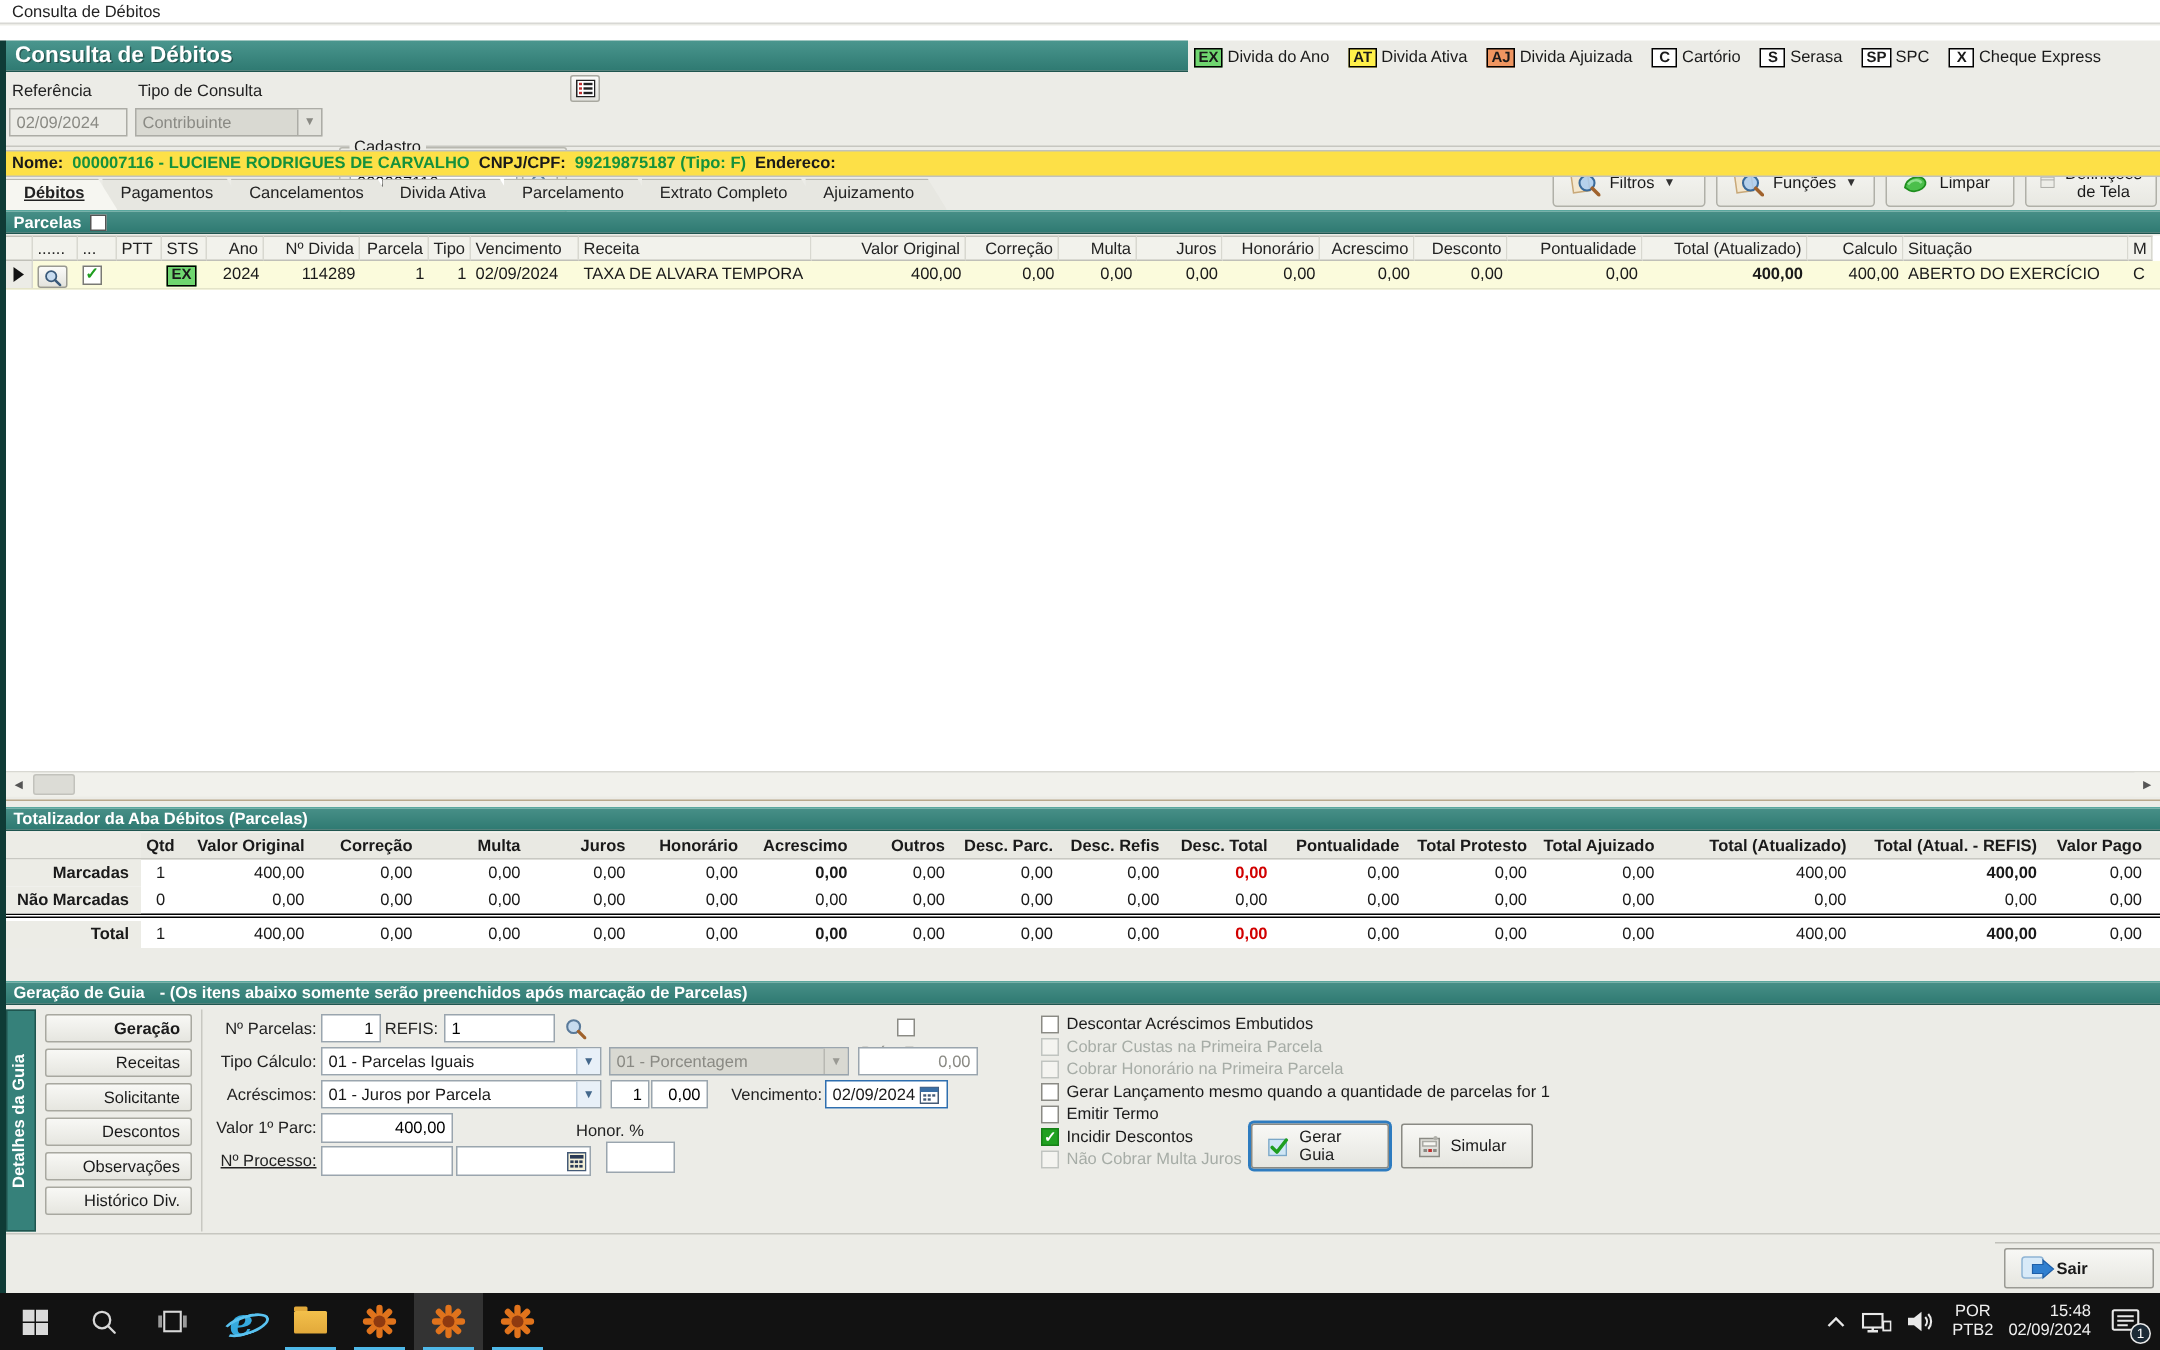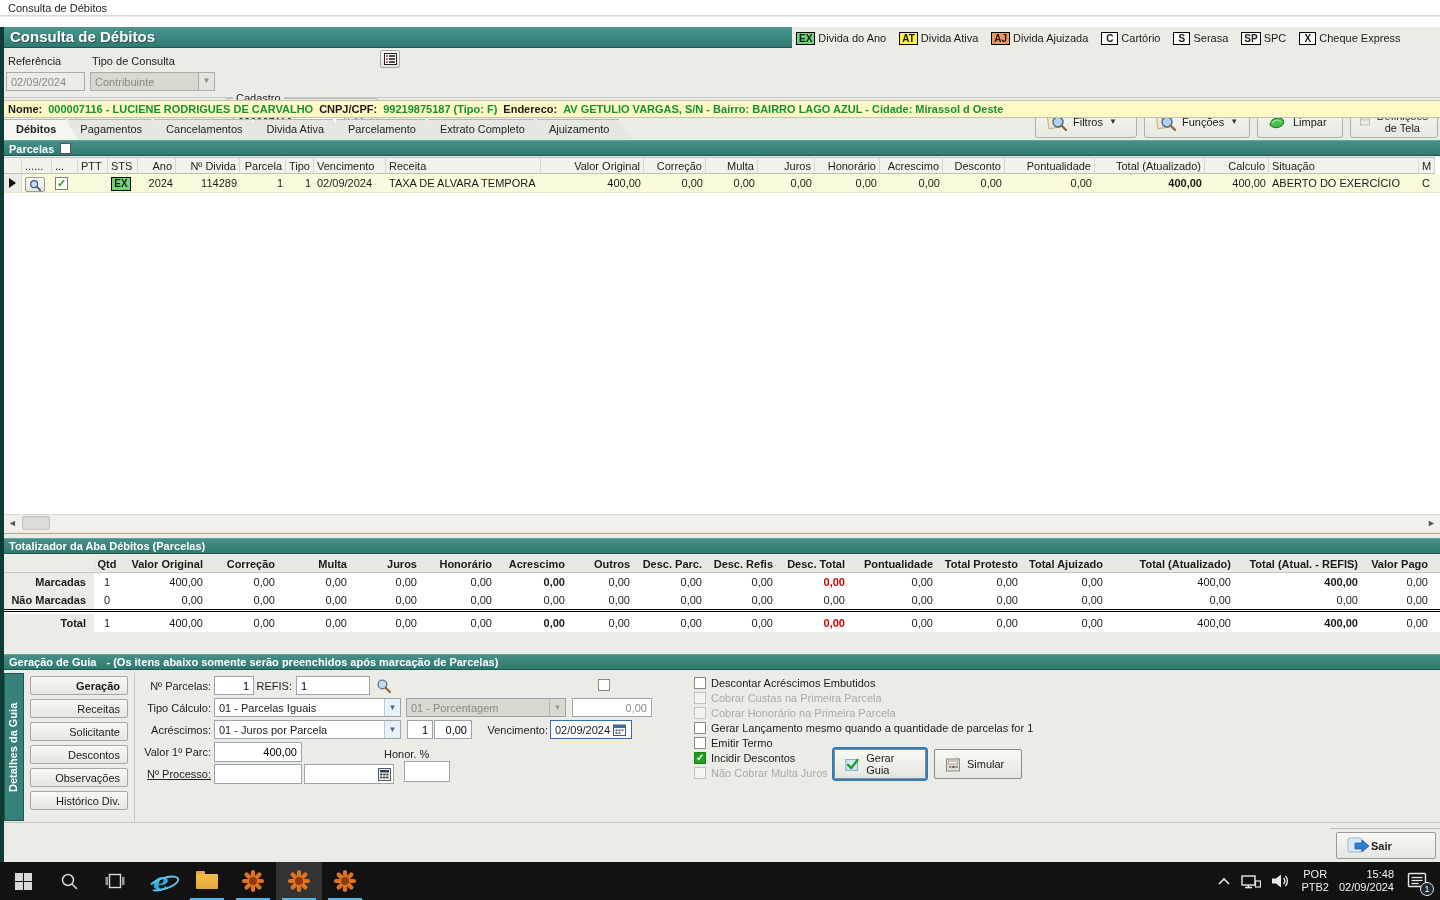--- a/index.html
+++ b/index.html
@@ -40,31 +40,31 @@
   .groupbox .gtitle { position:absolute; top:-7px; left:6px; background:#ECECE7; padding:0 3px; }
   .sqbtn { position:absolute; width:24px; height:21px; background:linear-gradient(#FBFBF9,#E3E3DD);
            border:1px solid #A8A8A0; border-radius:2px; display:flex; align-items:center; justify-content:center; }
   .toolbar { position:absolute; right:2px; top:57px; display:flex; gap:7px; }
   .tbtn { height:33px; background:linear-gradient(#F8F8F5,#E8E8E2); border:1px solid #B0B0A8;
           border-radius:3px; display:flex; align-items:center; gap:6px; padding:0 9px; font-size:11px; }
   .tbtn .caret { font-size:8px; color:#333; }
   .tbtn .two { line-height:12px; text-align:center; }
 
   
-  .namebar { position:absolute; left:4px; top:100px; width:1436px; height:18px; background:#fef9c3;
+  .namebar { position:absolute; left:4px; top:100px; width:1436px; height:18px; background:#fde047;
              border-top:1px solid #C2C2BC; border-bottom:1px solid #C2C2BC;
              display:flex; align-items:center; gap:6px; padding-left:4px; font-weight:bold; white-space:nowrap; }
   .greenval { color:#15913C; }
 
   
   .tabs { position:absolute; left:4px; top:119px; width:1436px; height:21px; display:flex; }
   .tab { height:21px; padding:3px 22px 0 12px; background:#E7E7E1; color:#222;
          clip-path:polygon(0 0, calc(100% - 13px) 0, 100% 100%, 0 100%); margin-right:-10px;
          border-top:1px solid #B8B8B0; }
-  .tab.active { background:#F6F6F1; font-weight:bold; z-index:2; }
+  .tab.active { background:#F6F6F1; font-weight:bold; z-index:2;text-decoration:underline; }
 
   
   .secbar { position:absolute; left:4px; width:1436px; height:16px;
             background:linear-gradient(#478F87,#2F7A72); color:#fff; font-weight:bold;
             padding:1px 0 0 5px; border-top:1px solid #5AA79E; border-bottom:1px solid #1F554F; }
   .parcelasbar { top:140px; display:flex; align-items:center; gap:6px; }
   .cbox { display:inline-block; width:11px; height:11px; background:#fff; border:1px solid #555; }
 
   
   .gridwrap { position:absolute; left:4px; top:157px; width:1436px; height:357px; background:#FFFFFF; }
@@ -284,21 +284,20 @@
     </div>
   </div>
 </div>
 
 <div class="namebar">
   <span>Nome:</span>
   <span class="greenval">000007116 - LUCIENE RODRIGUES DE CARVALHO</span>
   <span>CNPJ/CPF:</span>
   <span class="greenval">99219875187 (Tipo: F)</span>
   <span>Endereco:</span>
-  <span class="greenval">AV GETULIO VARGAS, S/N - Bairro: BAIRRO LAGO AZUL - Cidade: Mirassol d Oeste</span>
 </div>
 
 <div class="tabs">
     <div class="tab active">Débitos</div>
     <div class="tab">Pagamentos</div>
     <div class="tab">Cancelamentos</div>
     <div class="tab">Divida Ativa</div>
     <div class="tab">Parcelamento</div>
     <div class="tab">Extrato Completo</div>
     <div class="tab">Ajuizamento</div>

